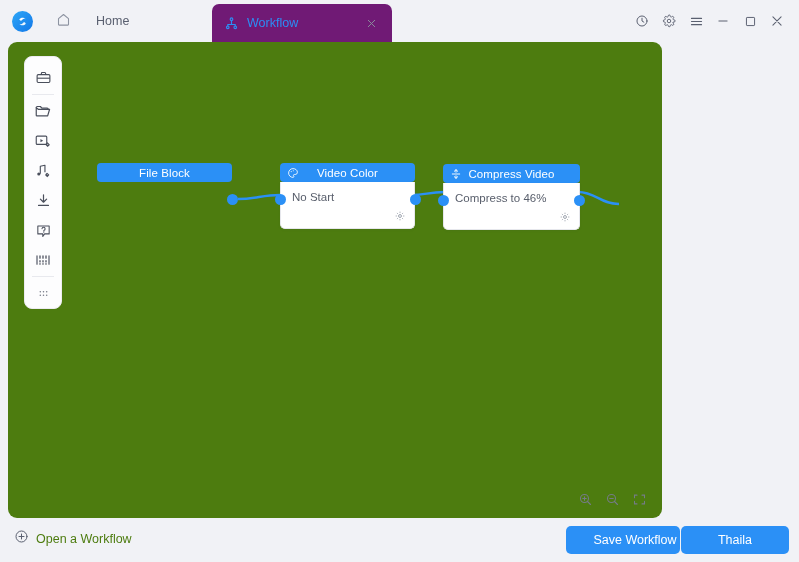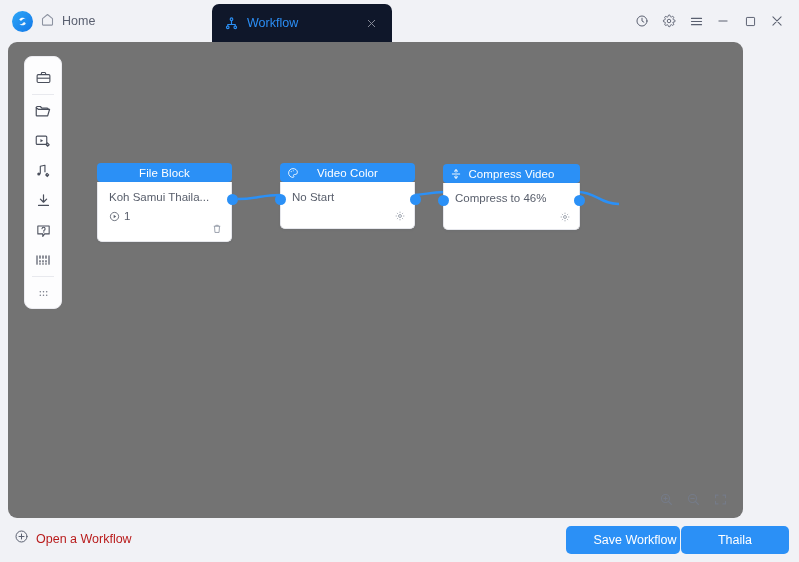--- a/index.html
+++ b/index.html
@@ -19,29 +19,29 @@
   }
   .logo {
     position: absolute; left: 12px; top: 11px; width: 21px; height: 21px;
     border-radius: 50%;
     background: linear-gradient(135deg, #2ea7f7 0%, #1277e8 100%);
     display: flex; align-items: center; justify-content: center;
   }
   .logo svg { display: block; }
 
   .home-tab {
-    position: absolute; left: 26px; top: 0; height: 42px;
-    display: flex; align-items: center; gap: 7px; padding: 0 14px;
+    position: absolute; left: 42px; top: 0; height: 42px;
+    display: flex; align-items: center; gap: 25px; padding: 0 14px;
     cursor: pointer;
   }
   .home-tab .lbl { font-size: 12.5px; color: #5a6070; }
 
   .wf-tab {
     position: absolute; left: 212px; top: 4px; width: 180px; height: 38px;
-    background: #0f172a; border-radius: 7px 7px 0 0;
+    background: #701a75; border-radius: 7px 7px 0 0;
     display: flex; align-items: center; padding: 0 12px;
     cursor: pointer;
   }
   .wf-tab .ticon { margin-right: 8px; display:flex; }
   .wf-tab .lbl { font-size: 12.5px; color: #2b8ef5; flex: 1; }
   .wf-tab .xbtn {
     width: 18px; height: 18px; display: flex; align-items: center;
     justify-content: center; cursor: pointer; color: #8a8f9c;
   }
 
@@ -49,22 +49,22 @@
     position: absolute; right: 10px; top: 0; height: 42px;
     display: flex; align-items: center; gap: 3px;
   }
   .win-ctrls .wc {
     width: 24px; height: 24px; display: flex; align-items: center;
     justify-content: center; cursor: pointer; color: #5a6070;
   }
 
   
   .panel {
-    position: absolute; left: 8px; top: 42px; width: 735px; height: 476px;
-    background: #737373; border-radius: 9px;
+    position: absolute; left: 8px; top: 42px; width: 654px; height: 476px;
+    background: #4d7c0f; border-radius: 9px;
   }
 
   
   .rail {
     position: absolute; left: 16px; top: 14px; width: 38px; height: 253px;
     background: #fdfdfe; border: 1px solid #ececf1; border-radius: 8px;
     display: flex; flex-direction: column; align-items: center;
     padding-top: 6px;
   }
   .rail .ri {
@@ -124,21 +124,21 @@
   }
 
   
   .footer {
     position: absolute; left: 0; bottom: 0; width: 799px; height: 44px;
   }
   .openwf {
     position: absolute; left: 14px; top: 11px;
     display: flex; align-items: center; gap: 7px; cursor: pointer;
   }
-  .openwf .lbl { font-size: 12.5px; color: #b91c1c; }
+  .openwf .lbl { font-size: 12.5px; color: #4d7c0f; }
   .btn {
     position: absolute; top: 8px; height: 28px; border-radius: 5px;
     background: #2b90f6; color: #ffffff; font-size: 12.5px;
     display: flex; align-items: center; justify-content: center;
     cursor: pointer; border: none;
     font-family: "Liberation Sans", sans-serif;
   }
   #btn-save { right: 119px; width: 114px; padding-left: 24px; }
   #btn-start { right: 10px; width: 108px; }
 </style>
@@ -284,36 +284,20 @@
 
     <svg class="edges" viewBox="0 0 783 476">
       <path d="M230 157 C 248 157, 254 153, 272 153" stroke="#2b90f6" stroke-width="2.4" fill="none"></path>
       <path d="M403 153 C 418 153, 420 150, 437 150" stroke="#2b90f6" stroke-width="2.4" fill="none"></path>
       <path d="M570 150 C 588 150, 592 162, 611 162" stroke="#2b90f6" stroke-width="2.4" fill="none"></path>
     </svg>
 
     <div class="node" id="node-file-block" style="left:89px; top:121px; width:135px;">
       <div class="hdr">
         <span class="htxt">File Block</span>
-      </div>
-      <div class="body" style="height:60px;">
-        <span class="btxt">Koh Samui Thaila...</span>
-        <span class="cnt">
-          <svg width="11" height="11" viewBox="0 0 24 24" fill="none" stroke="#585e6b" stroke-width="1.8">
-            <circle cx="12" cy="12" r="9"></circle>
-            <path d="M10.2 8.4l5.4 3.6-5.4 3.6z" fill="#585e6b" stroke="none"></path>
-          </svg>
-          <span>1</span>
-        </span>
-        <span class="corner">
-          <svg width="12" height="12" viewBox="0 0 24 24" fill="none" stroke="currentColor" stroke-width="1.7" stroke-linejoin="round">
-            <path d="M5.5 6.5h13M9.5 6.5V4.6h5v1.9"></path>
-            <path d="M7 6.5l.9 12.4h8.2L17 6.5"></path>
-          </svg>
-        </span>
       </div>
       <div class="port" style="left:130px; top:31px;"></div>
     </div>
 
     <div class="node" id="node-adjust-color" style="left:272px; top:121px; width:135px;">
       <div class="hdr">
         <span class="hicon">
           <svg width="12" height="12" viewBox="0 0 24 24" fill="none" stroke="#ffffff" stroke-width="1.7">
             <path d="M12 3.2a8.8 8.8 0 1 0 0 17.6c1.2 0 1.8-.8 1.8-1.7 0-.5-.2-.9-.5-1.2-.3-.3-.5-.7-.5-1.2 0-.9.8-1.7 1.8-1.7h1.6a4.6 4.6 0 0 0 4.6-4.6c0-4-3.9-7.2-8.8-7.2z"></path>
             <circle cx="8.4" cy="9.2" r="1.05" fill="#ffffff" stroke="none"></circle>

